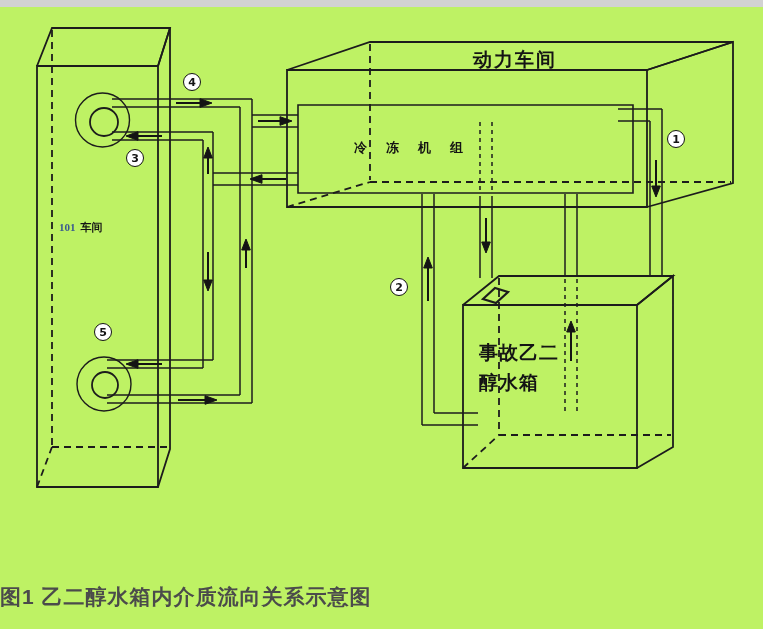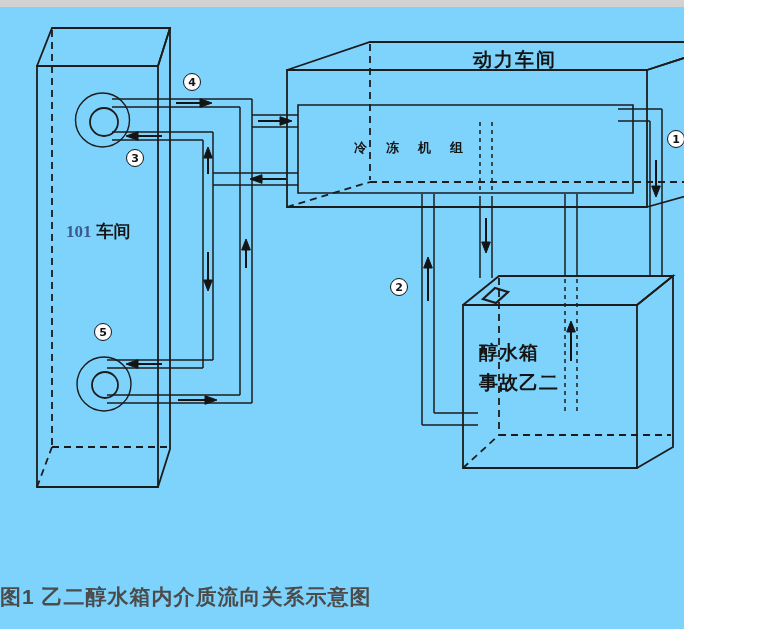--- a/index.html
+++ b/index.html
@@ -1,26 +1,26 @@
 <!DOCTYPE html>
 <html><head>
 <meta charset="utf-8">
 <style>
   html,body{margin:0;padding:0;background:#ffffff;}
   .page{
-    position:relative;width:684px;height:629px;background:#7dd3fc;overflow:hidden;
+    position:relative;width:763px;height:629px;background:#bef264;overflow:hidden;
     font-family:"Liberation Sans", sans-serif;color:#1c1c1c;
   }
   .top-strip{position:absolute;left:0;top:0;width:769px;height:7px;background:#d2d2d2;}
   svg.diagram{position:absolute;left:0;top:0;}
   .lbl{position:absolute;white-space:nowrap;color:#141414;font-weight:600;
        font-family:"Liberation Serif", serif;}
   .lbl-power{left:473px;top:47px;font-size:19px;letter-spacing:2px;}
   .lbl-chiller{left:354px;top:139px;font-size:13px;letter-spacing:19px;}
-  .lbl-101{left:66px;top:220px;font-size:17px;font-weight:700;text-align:right;}
+  .lbl-101{left:59px;top:220px;font-size:11px;font-weight:700;text-align:right;}
   .lbl-101 .num{color:#3a5a8f;}
   .lbl-101 .nm{color:#141414;margin-left:5px;}
   .lbl-tank{left:479px;top:338px;font-size:19px;line-height:30px;letter-spacing:1px;}
   .marker{
     position:absolute;width:18px;height:18px;border:1.6px solid #141414;border-radius:50%;
     box-sizing:border-box;display:flex;align-items:center;justify-content:center;
     font-size:11px;font-weight:700;color:#141414;background:#fff;
     font-family:"DejaVu Sans", sans-serif;line-height:1;
   }
   .m1{left:667px;top:130px;}
@@ -195,22 +195,22 @@
 
   <div class="lbl lbl-power">动力车间</div>
 
   <div class="lbl lbl-chiller">冷冻机组</div>
 
   <div class="lbl lbl-101">
     <span class="num">101</span><span class="nm">车间</span>
   </div>
 
   <div class="lbl lbl-tank">
+    <div>事故乙二</div>
     <div>醇水箱</div>
-    <div>事故乙二</div>
   </div>
 
   <span class="marker m1">1</span>
   <span class="marker m2">2</span>
   <span class="marker m3">3</span>
   <span class="marker m4">4</span>
   <span class="marker m5">5</span>
 
   <div class="caption">图1 乙二醇水箱内介质流向关系示意图</div>
 </div>

